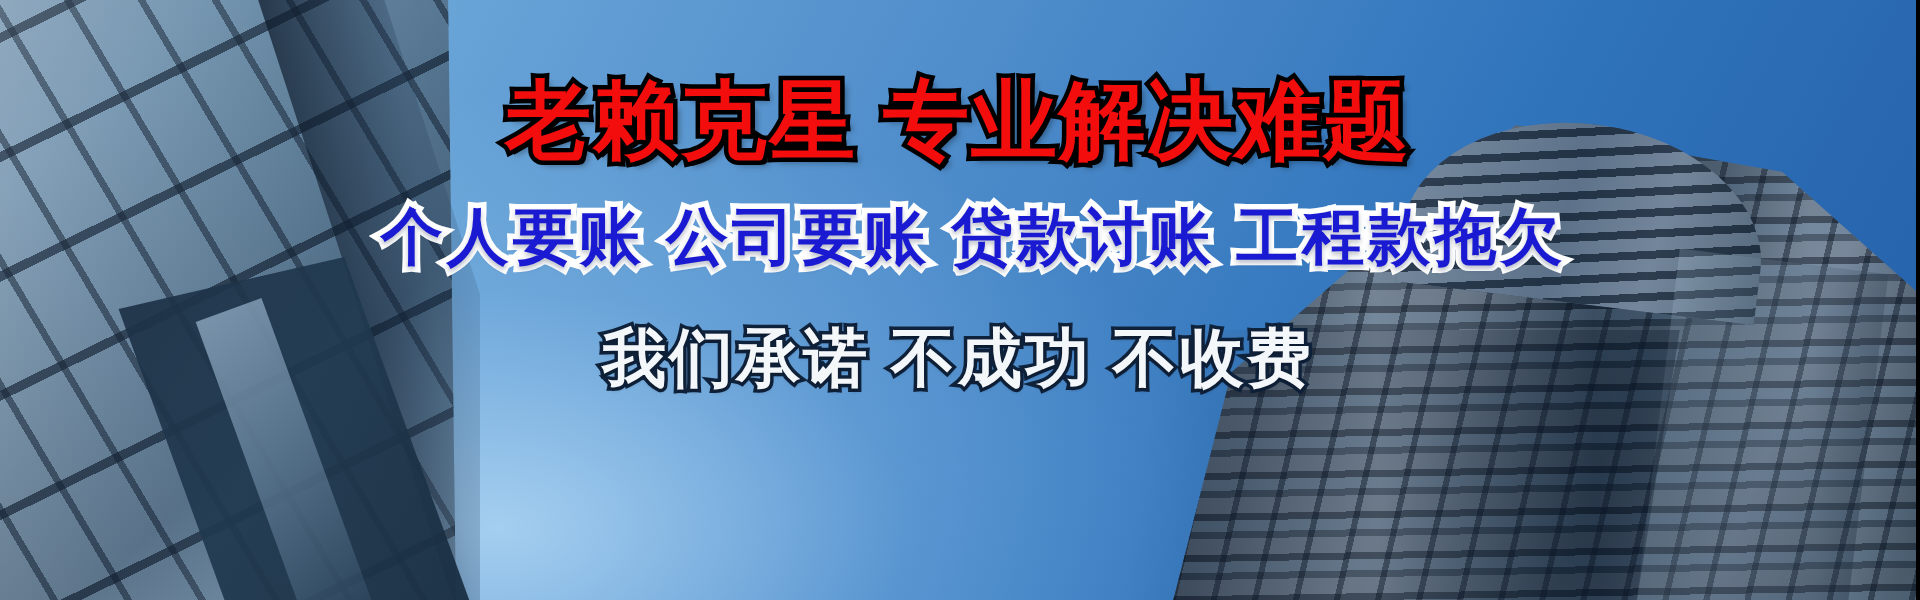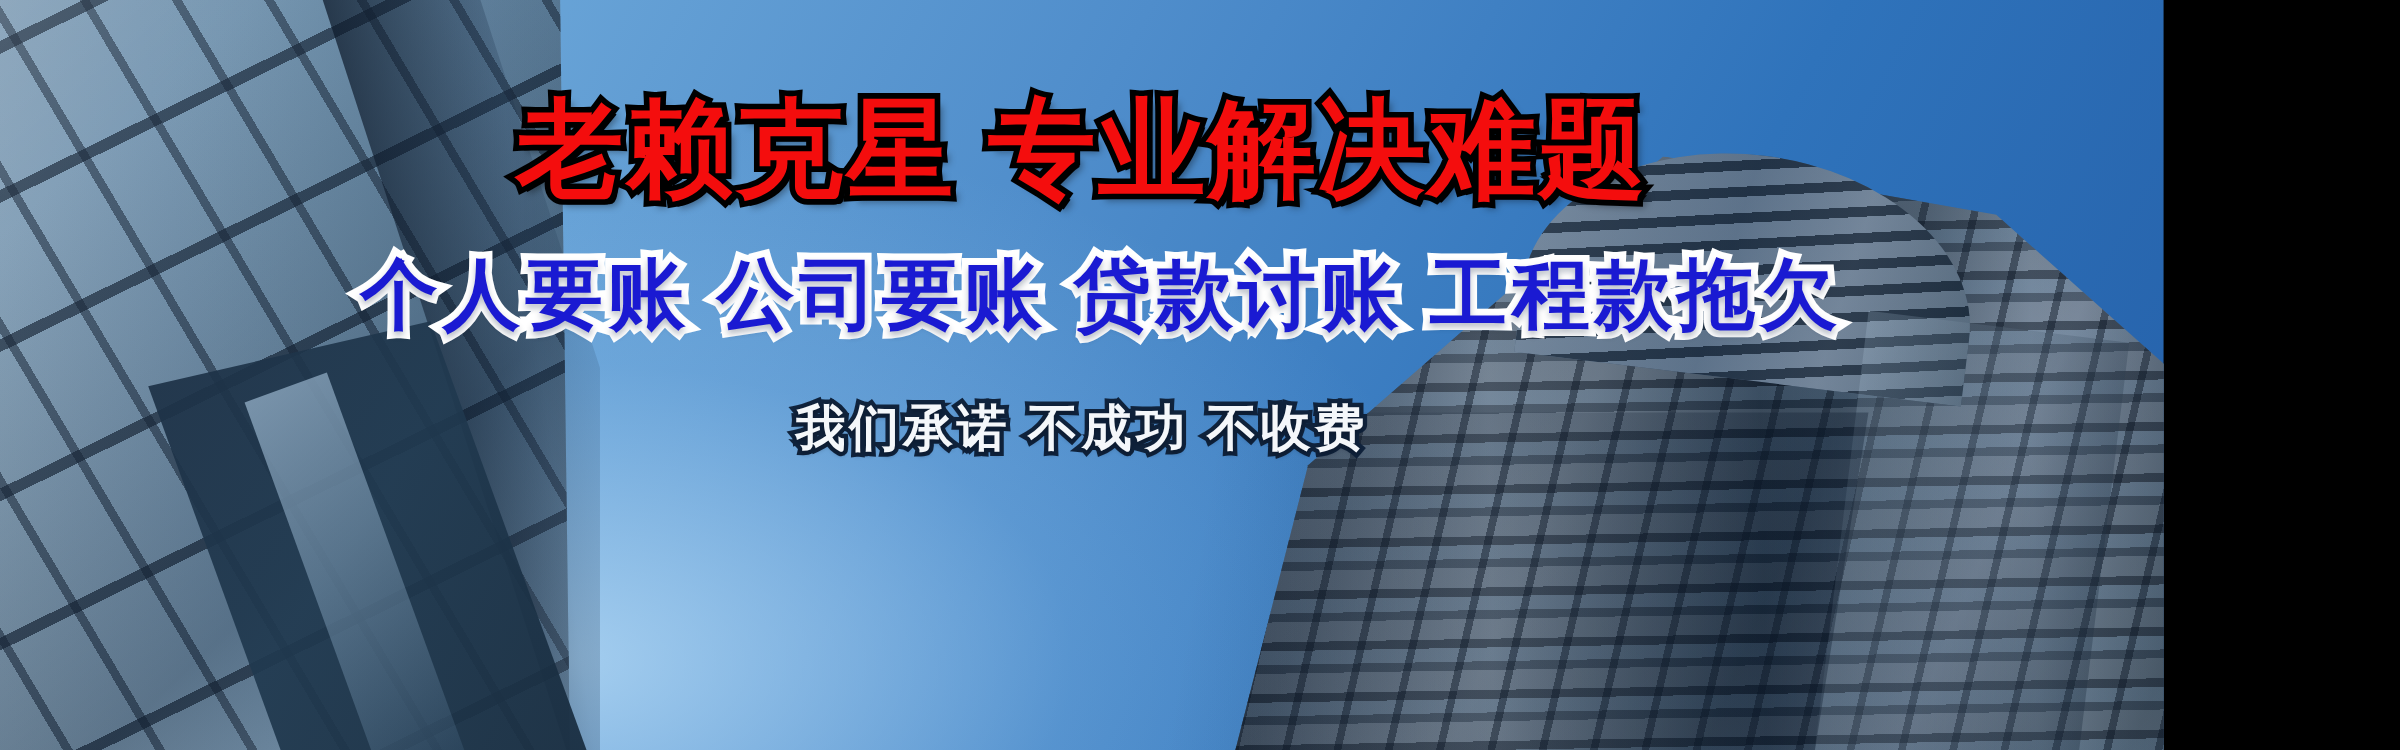--- a/index.html
+++ b/index.html
@@ -1,19 +1,19 @@
 <!DOCTYPE html>
 <html lang="zh"><head>
 <meta charset="utf-8">
 <title>Banner</title>
 <style>
   html,body{margin:0;padding:0;background:#000;}
   #banner{
     position:relative;
-    width:1731px;height:600px;
+    width:1916px;height:600px;
     overflow:hidden;
     font-family:"Liberation Sans","DejaVu Sans",sans-serif;
     user-select:none;
   }
 
   
   .sky{
     position:absolute;inset:0;
     background:
       radial-gradient(1200px 700px at 26% 88%, rgba(190,225,250,0.75) 0%, rgba(150,200,240,0.25) 34%, rgba(120,175,225,0.0) 62%),
@@ -170,21 +170,21 @@
     color:#1a1ad2;
     -webkit-text-stroke:11px #ffffff;
     paint-order:stroke fill;
     text-shadow:0 3px 5px rgba(10,30,60,.30);
     white-space:nowrap;
     margin-left:31px;
   }
 
   .line3{
     margin-top:44px;
-    font-size:40px;
+    font-size:64px;
     font-weight:bold;
     letter-spacing:3px;
     color:#f4f7fa;
     -webkit-text-stroke:7px #10233c;
     paint-order:stroke fill;
     text-shadow:0 2px 4px rgba(4,14,28,.45);
     white-space:nowrap;
   }
 </style>
 </head>

